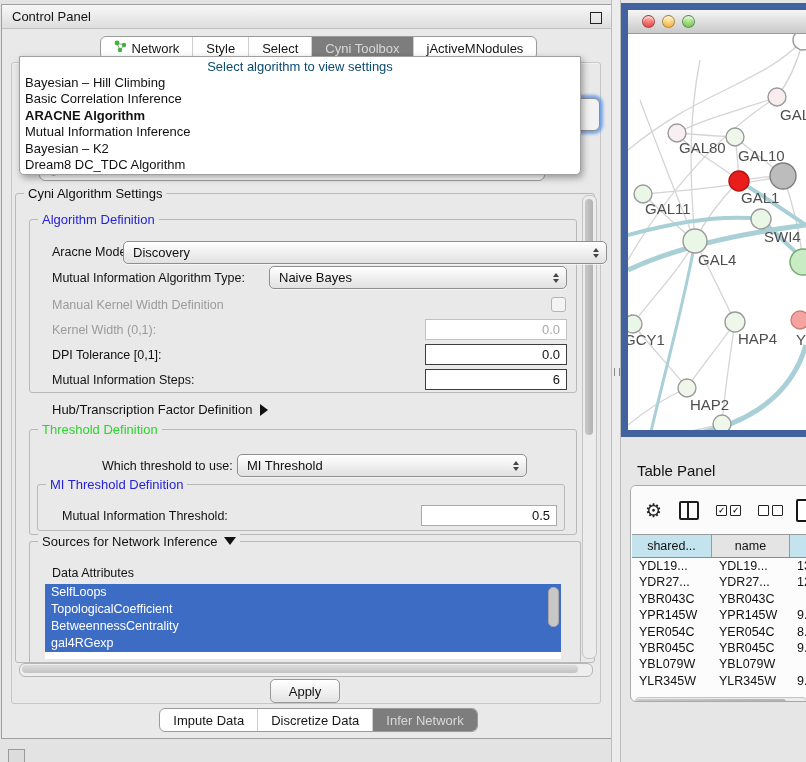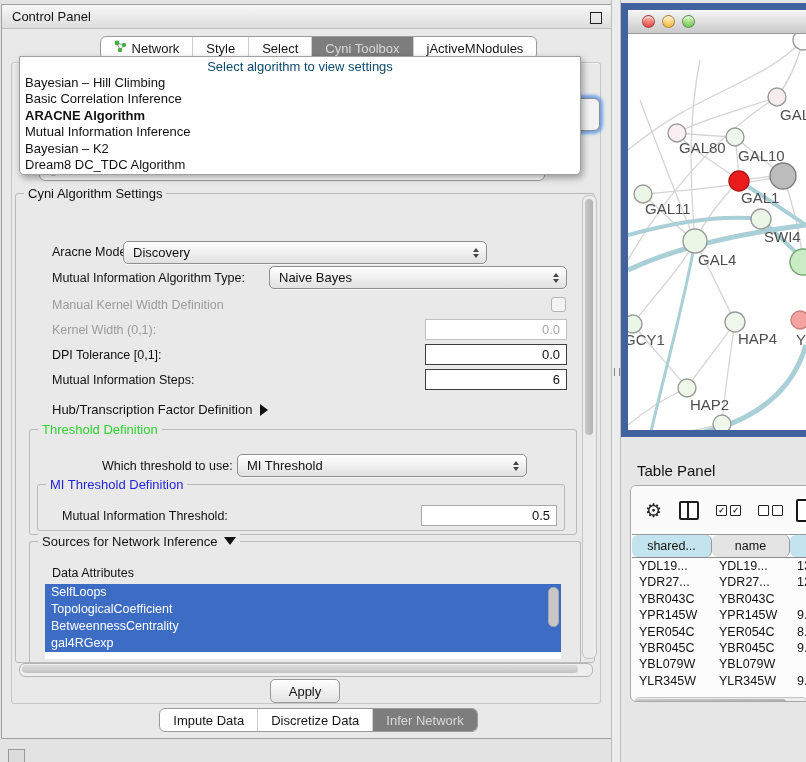--- a/index.html
+++ b/index.html
@@ -121,21 +121,21 @@
   #col-icon{width:16px;height:15px;border:2px solid #1d1d1d;border-radius:2px;position:relative;}
   #col-icon:after{content:"";position:absolute;left:6px;top:0;width:2px;height:100%;background:#1d1d1d;}
   .ckpair{display:flex;gap:3px;}
   .ck{width:9px;height:9px;border:1.5px solid #232323;border-radius:1px;font-size:8px;line-height:9px;
       text-align:center;color:#111;font-weight:700;background:#fff;}
   #doc-icon{position:absolute;left:165px;top:13px;width:16px;height:19px;border:2px solid #161616;
             border-radius:2px;background:#fff;}
   #table-header{left:1px;top:48px;width:200px;height:24px;display:flex;font-size:12.5px;
                 border-top:1px solid #9a9a9a;border-bottom:1px solid #8a8a8a;box-sizing:border-box;}
   .hcell{display:flex;align-items:center;justify-content:center;border-right:1px solid #9a9a9a;
-         box-sizing:border-box;height:100%;border-radius:6px;}
+         box-sizing:border-box;height:100%;}
   #table-rows{left:1px;top:72px;width:200px;height:129px;overflow:hidden;font-size:12.5px;}
   .trow{display:flex;height:16.4px;line-height:16.4px;}
   .tc{box-sizing:border-box;padding-left:7px;white-space:nowrap;overflow:hidden;}
   #table-hscroll{left:3px;top:211px;width:172px;height:10px;}
 
   #mini-panel-icon{left:8px;top:749px;width:15px;height:12px;border:1px solid #9a9a9a;background:#dcdcdc;}
 </style>
 </head>
 <body>
 
@@ -198,23 +198,26 @@
     </div>
 
     <div class="abs grp" style="left:13px;top:188px;width:578px;height:468px;">
       <span class="gl">Cyni Algorithm Settings</span>
     </div>
 
     <div class="abs sb-track" style="left:580px;top:190px;width:13px;height:462px;">
       <div class="sb-thumb" style="position:absolute;left:2px;top:3px;width:8px;height:236px;"></div>
     </div>
 
+    <div class="abs grp" style="left:27px;top:214px;width:546px;height:172px;">
+      <span class="gl blue">Algorithm Definition</span>
+    </div>
 
     <div class="abs lbl" style="left:33px;top:240px;">Aracne Mode:</div>
-    <div class="abs combo" style="left:121px;top:236px;width:364px;height:23px;">
+    <div class="abs combo" style="left:121px;top:236px;width:484px;height:23px;">
       <span>Discovery</span>
       <span class="spin">
           <i class="up"></i>
           <i class="dn"></i>
         </span>
     </div>
 
     <div class="abs lbl" style="left:33px;top:266px;">Mutual Information Algorithm Type:</div>
     <div class="abs combo" style="left:267px;top:261px;width:298px;height:23px;">
       <span>Naive Bayes</span>

